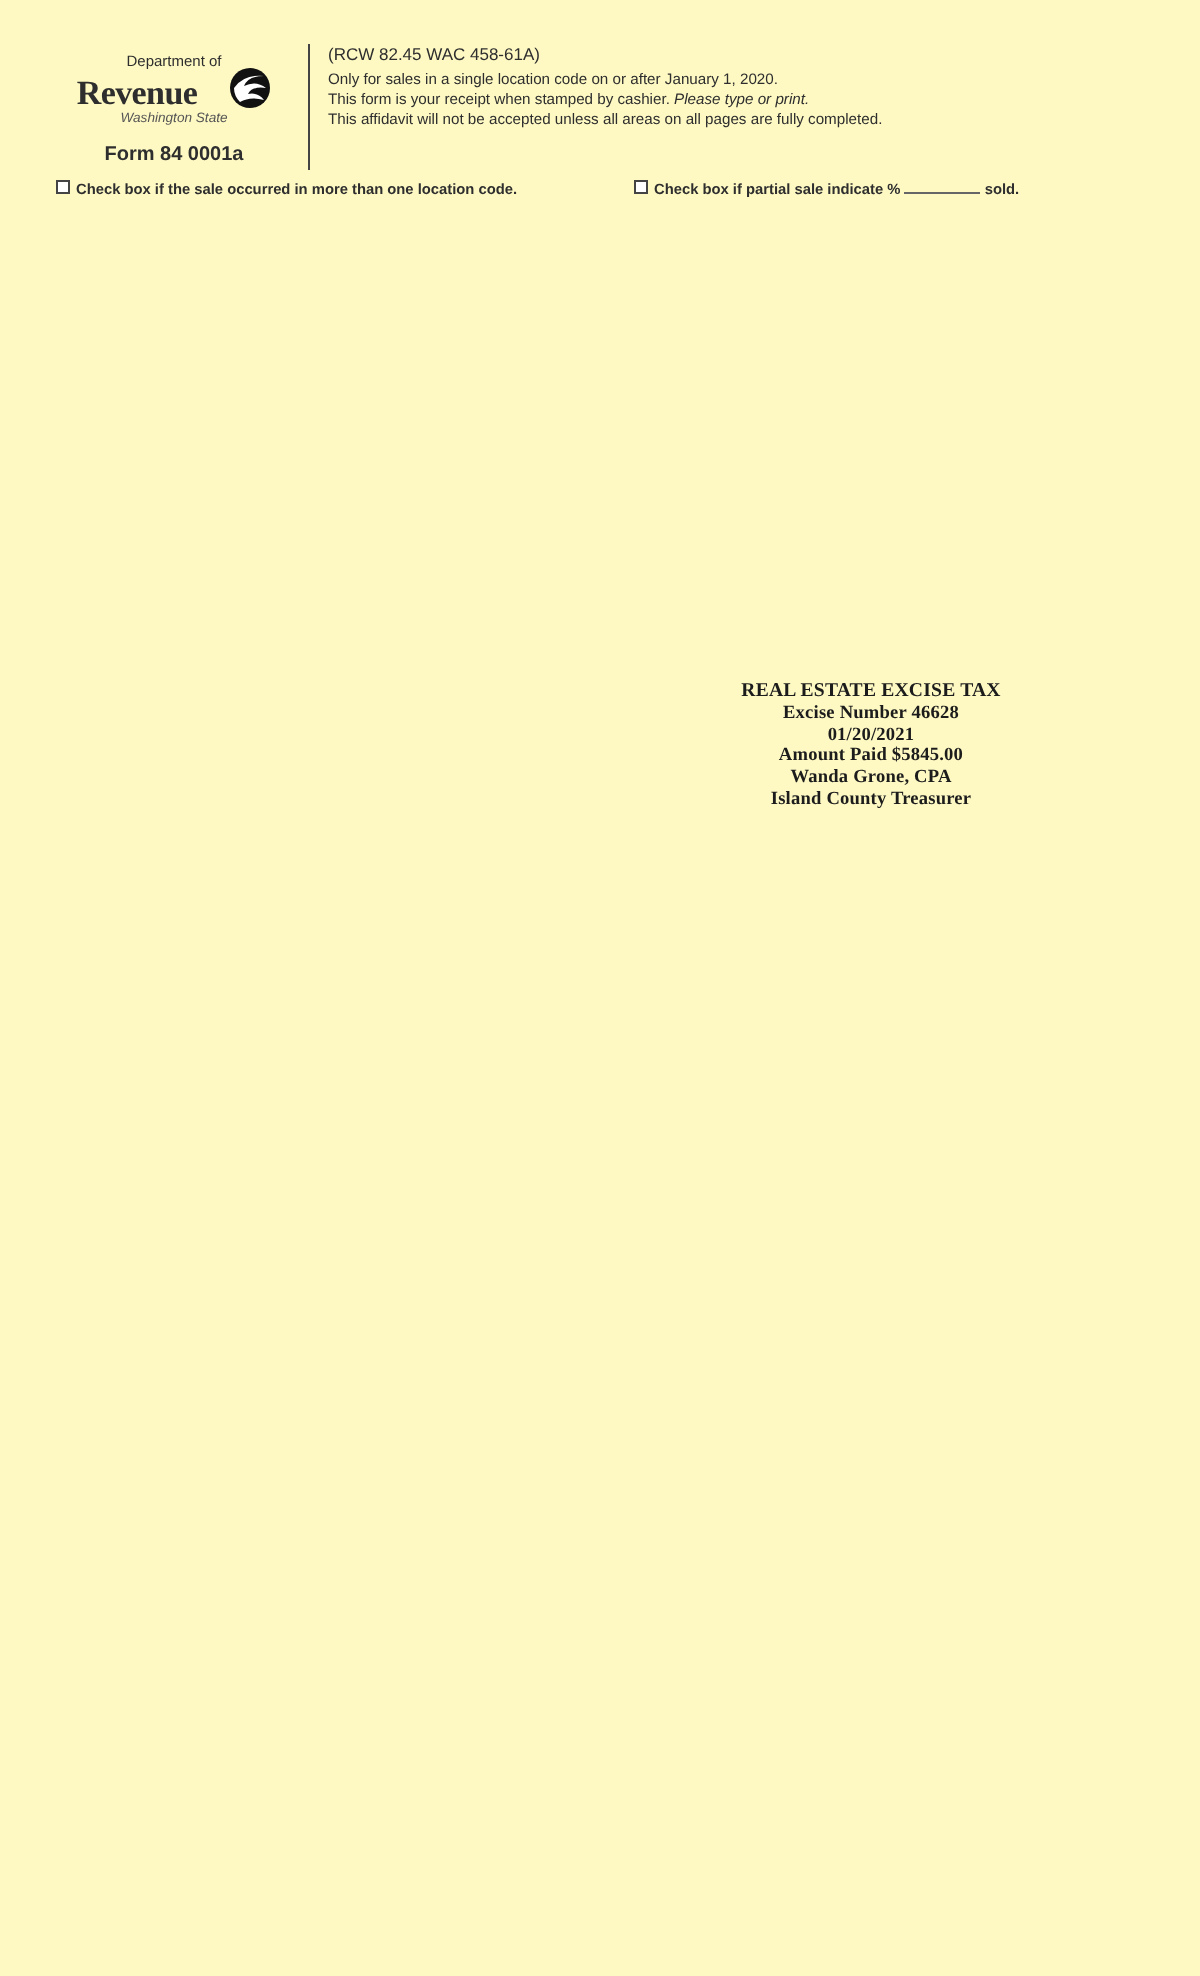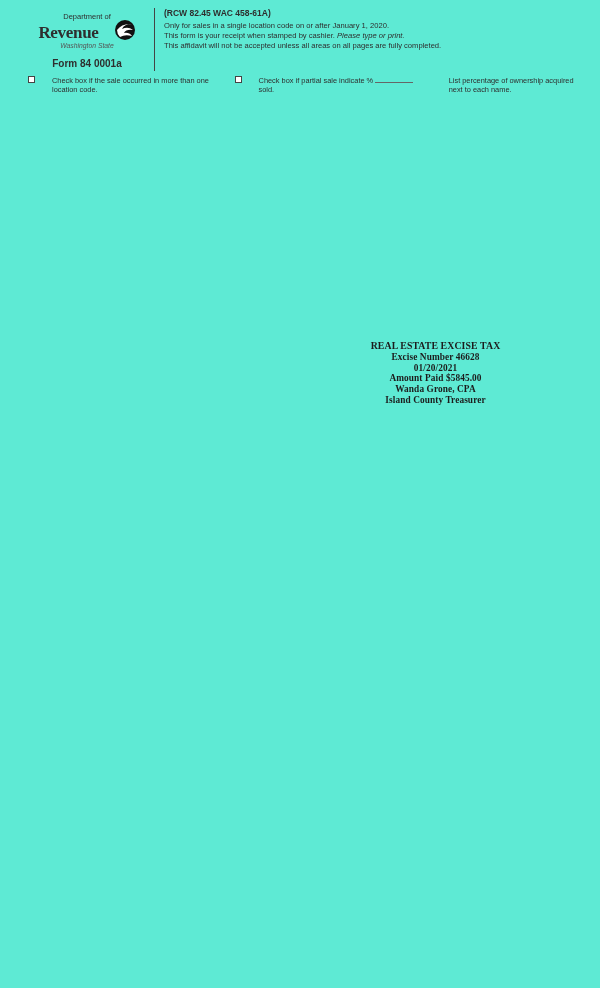--- a/index.html
+++ b/index.html
@@ -1,41 +1,41 @@
 <!DOCTYPE html>
 <html><head>
 <meta charset="utf-8">
 <style>
   * { margin:0; padding:0; box-sizing:border-box; }
   html,body { background:#e8e8e8; }
   body { font-family:"Liberation Sans", sans-serif; }
   #page {
     position:relative; width:600px; height:988px; margin:0 auto;
-    background:#5eead4; color:#2e2e2e; font-size:7.5px; line-height:1.28;
-    padding:8px 18px 0 28px; overflow:hidden;
+    background:#fef9c3; color:#2e2e2e; font-size:7.5px; line-height:1.28;
+    padding:22px 18px 0 28px; overflow:hidden;
   }
   .ital { font-style:italic; }
   
   .hdr { display:flex; align-items:stretch; }
   .logoblk { width:118px; text-align:center; padding-top:4px; }
   .dept { font-size:7.5px; }
   .revrow { display:flex; align-items:center; justify-content:center; gap:15px; }
   .revenue { font-family:"Liberation Serif", serif; font-weight:bold; font-size:17px; letter-spacing:-0.3px; }
   .wastate { font-style:italic; font-size:6.8px; color:#555; margin-top:-1px; }
   .formnum { font-size:10px; font-weight:bold; margin-top:7px; white-space:nowrap; }
   .hdr-right { border-left:1.5px solid #444; margin-left:8px; padding-left:9px; flex:1; }
   .title-row { display:flex; align-items:baseline; gap:4px; }
   .doctitle { font-size:18.5px; font-weight:bold; letter-spacing:-0.2px; white-space:nowrap; }
-  .rcw { font-size:8.5px; white-space:nowrap;font-weight:bold; }
+  .rcw { font-size:8.5px; white-space:nowrap; }
   .hdr-lines { margin-top:2px; font-size:7.6px; line-height:1.35; }
   
   .cb { display:inline-block; width:7px; height:7px; border:1px solid #444; position:relative; vertical-align:-1px; background:#fff; flex:none; }
   
   .checktop { display:flex; margin-top:5px; font-size:7.4px; }
-  .checktop .half { display:flex; gap:17px; }
+  .checktop .half { display:flex; gap:3px;font-weight:bold; }
   .pct-line { border-bottom:1px solid #666; width:38px; display:inline-block; }
   
   .stamp {
     position:absolute; left:333px; top:340px; width:205px; text-align:center;
     font-family:"Liberation Serif", serif; font-weight:bold; color:#1c1c1c;
     font-size:9.3px; line-height:1.18; z-index:6; letter-spacing:0.1px;
   }
   .stamp .s1 { font-size:9.8px; }
 </style>
 </head>
@@ -72,21 +72,20 @@
     <div class="half" style="width:50%">
       <span class="cb"></span>
       <span>Check box if the sale occurred in more than one location code.</span>
     </div>
     <div style="width:50%; padding-left:12px;">
       <div class="half">
         <span class="cb"></span>
         <span><span>Check box if partial sale indicate %</span> <span class="pct-line"></span> <span>sold.</span></span>
         </div>
       </div>
-      <div style="margin-left:28px;">List percentage of ownership acquired next to each name.</div>
     </div>
   </div>
 
   <div class="stamp">
     <div class="s1">REAL ESTATE EXCISE TAX</div>
     <div>Excise Number 46628</div>
     <div>01/20/2021</div>
     <div>Amount Paid $5845.00</div>
     <div>Wanda Grone, CPA</div>
     <div>Island County Treasurer</div>

